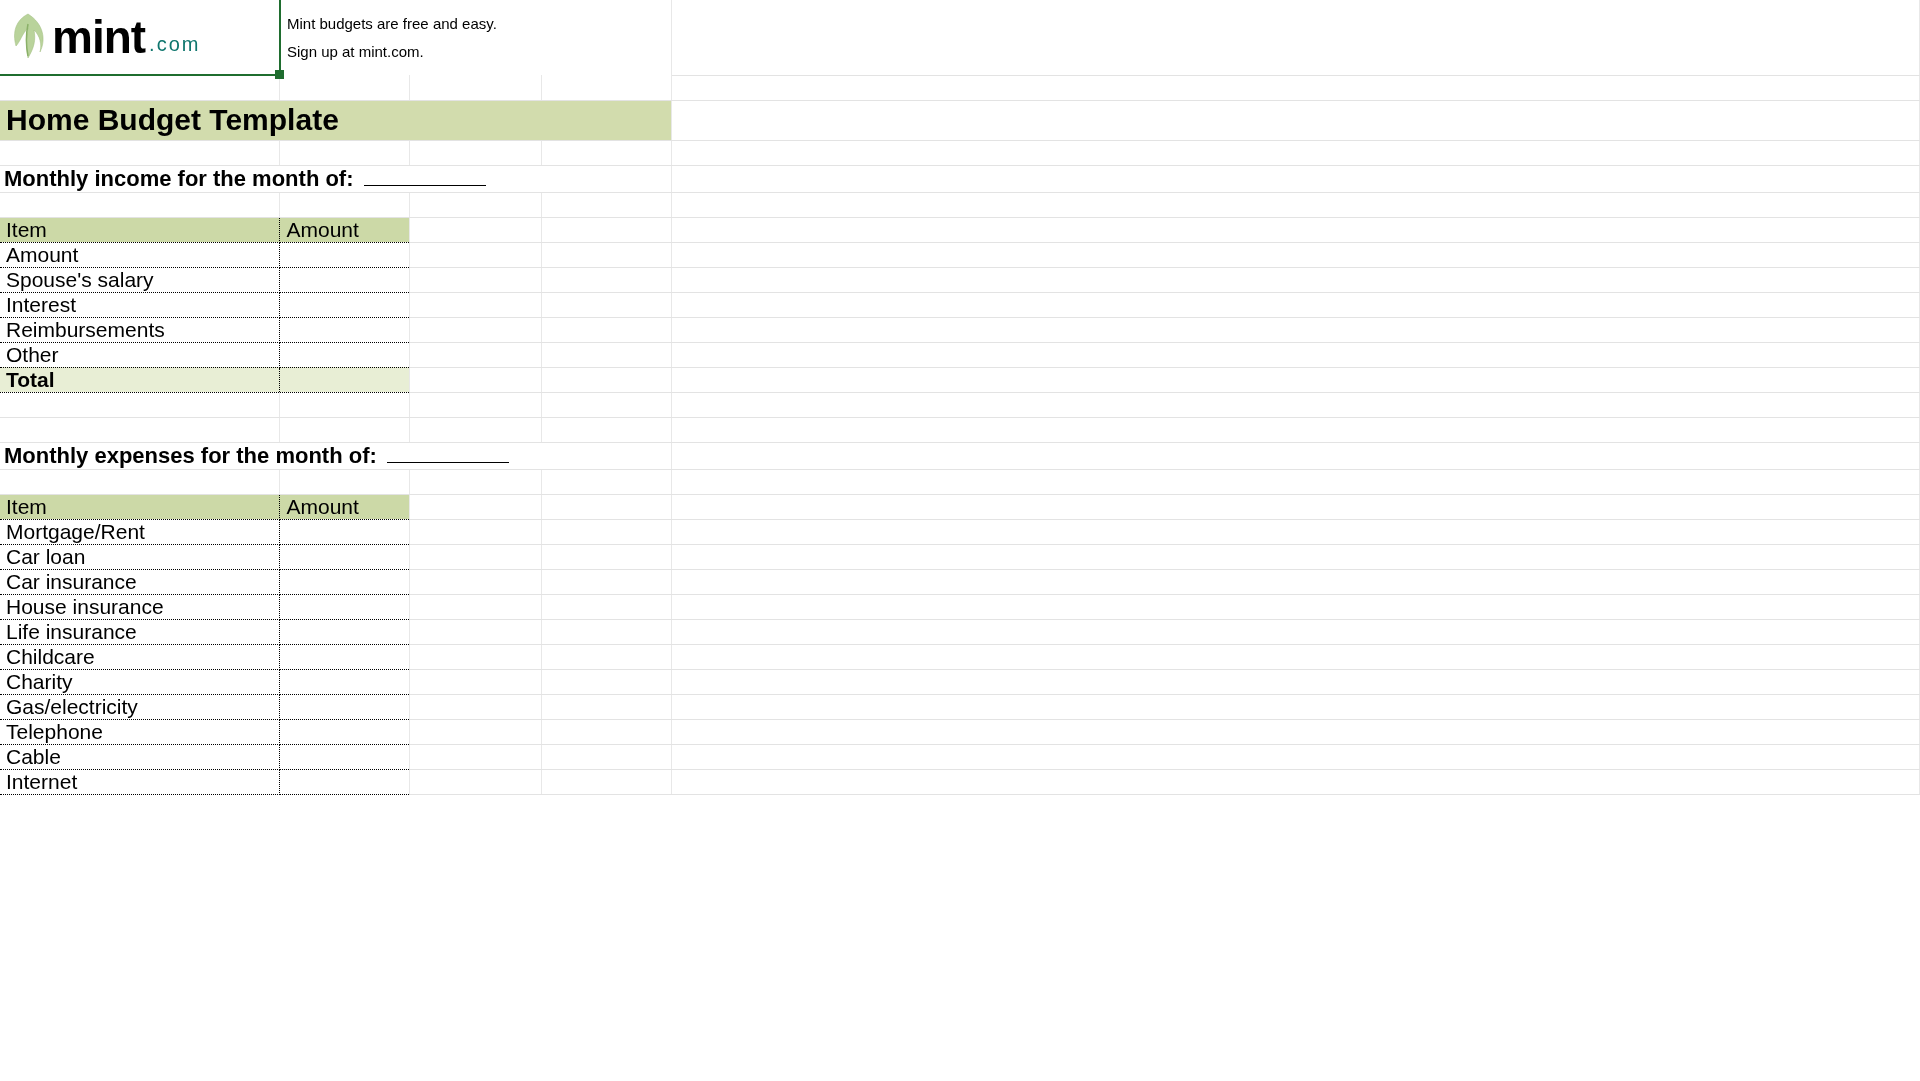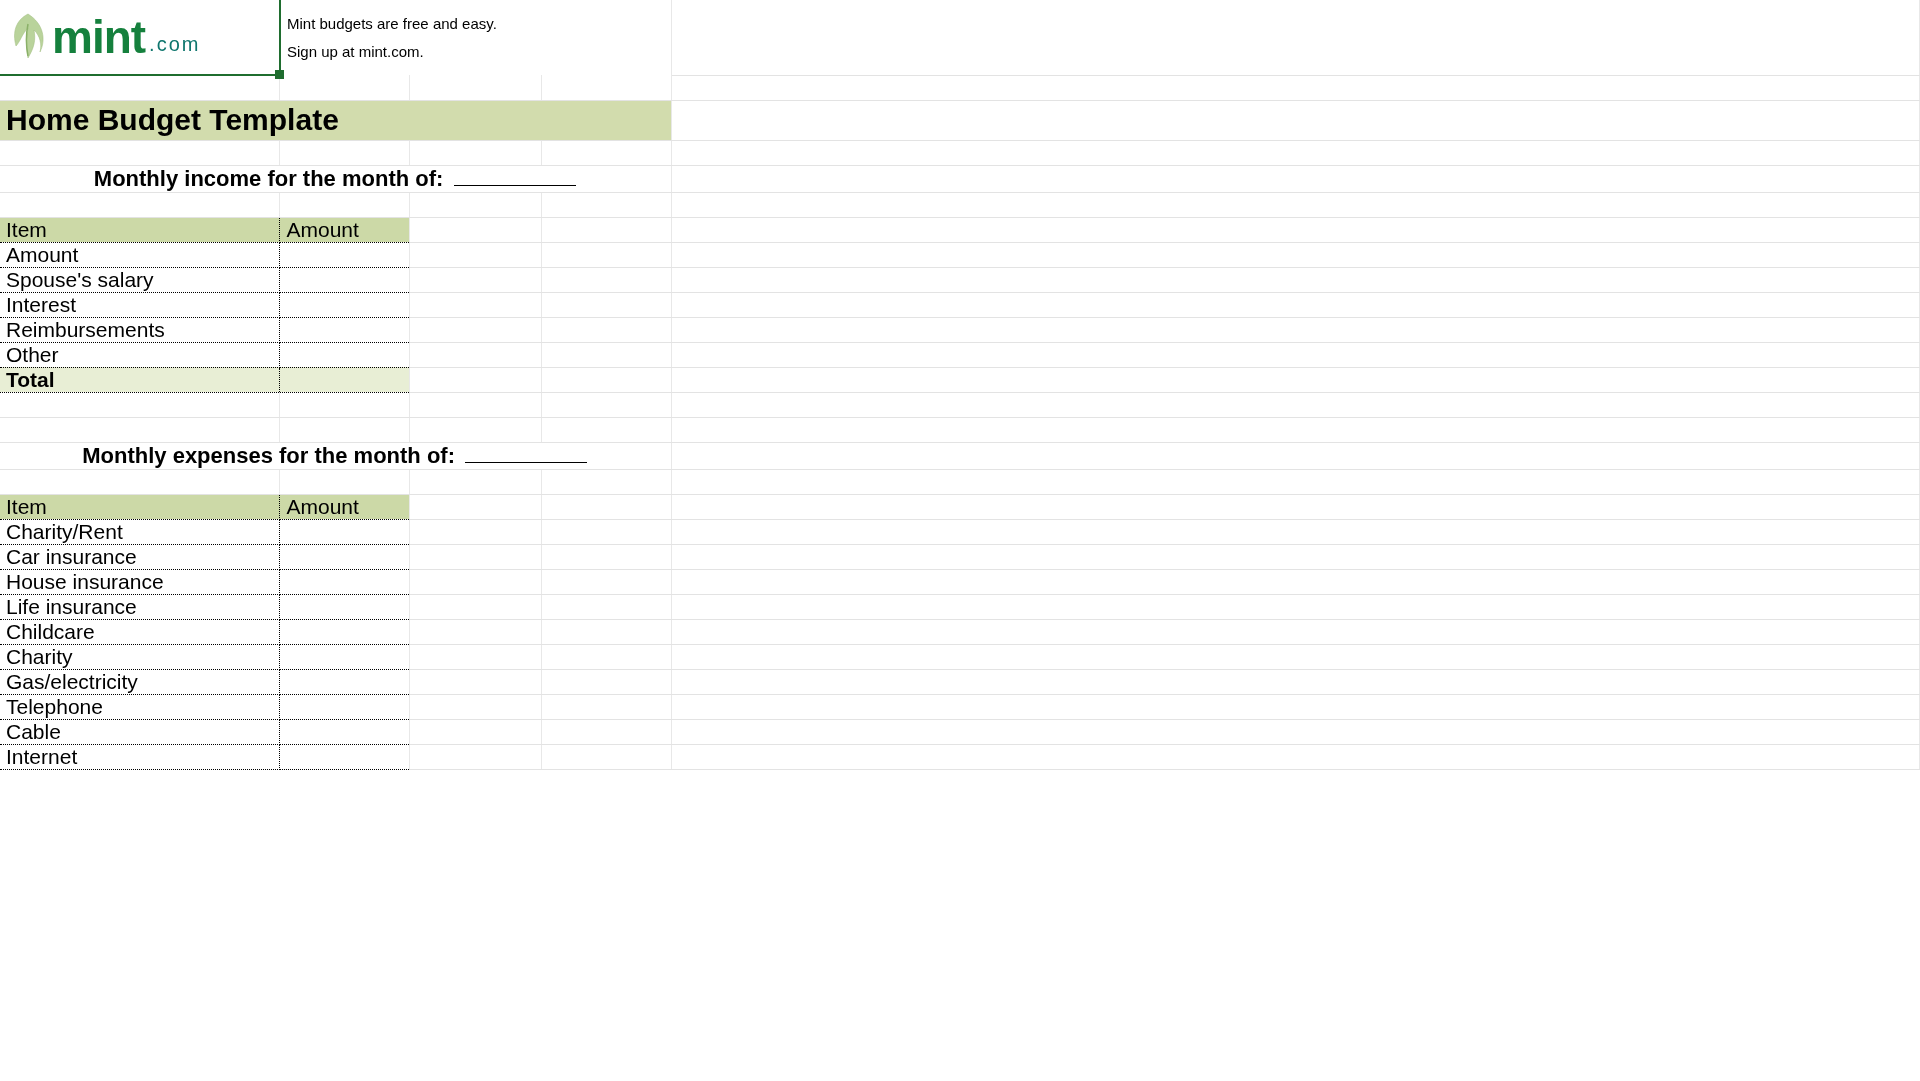--- a/index.html
+++ b/index.html
@@ -63,21 +63,21 @@
     display: flex;
     align-items: flex-end;
     gap: 2px;
     padding-bottom: 2px;
   }
   .logo-leaf svg { display: block; }
   .logo-text {
     font-size: 46px;
     font-weight: 700;
     letter-spacing: -1px;
-    color: #15803d;
+    color: #000000;
     line-height: 1;
   }
   .logo-dotcom {
     font-size: 20px;
     color: #0f766e;
     letter-spacing: 2px;
     margin-left: 2px;
     padding-bottom: 4px;
   }
   
@@ -107,21 +107,20 @@
   .section-label {
     font-weight: 700;
     font-size: 22px;
     padding-top: 2px;
     border-left: none !important;
   }
   .section-label-row td {
     border-bottom: 1px solid #e3e3e3;
     border-left: none !important;
     padding-left: 4px;
-    text-align: center;
   }
 
   
   .th-cell {
     background: #ccd9a7 !important;
     font-weight: 400;
     font-size: 21px;
     border: 1px dotted #000 !important;
   }
   .data-cell {
@@ -316,21 +315,28 @@
 
   <tr>
     <td class="th-cell first-col">Item</td>
     <td class="th-cell">Amount</td>
     <td></td>
     <td></td>
     <td></td>
   </tr>
 
   <tr>
-    <td class="data-cell first-col">Charity/Rent</td>
+    <td class="data-cell first-col">Mortgage/Rent</td>
+    <td class="data-amount"></td>
+    <td></td>
+        <td></td>
+        <td></td>
+  </tr>
+  <tr>
+    <td class="data-cell first-col">Car loan</td>
     <td class="data-amount"></td>
     <td></td>
         <td></td>
         <td></td>
   </tr>
   <tr>
     <td class="data-cell first-col">Car insurance</td>
     <td class="data-amount"></td>
     <td></td>
         <td></td>

